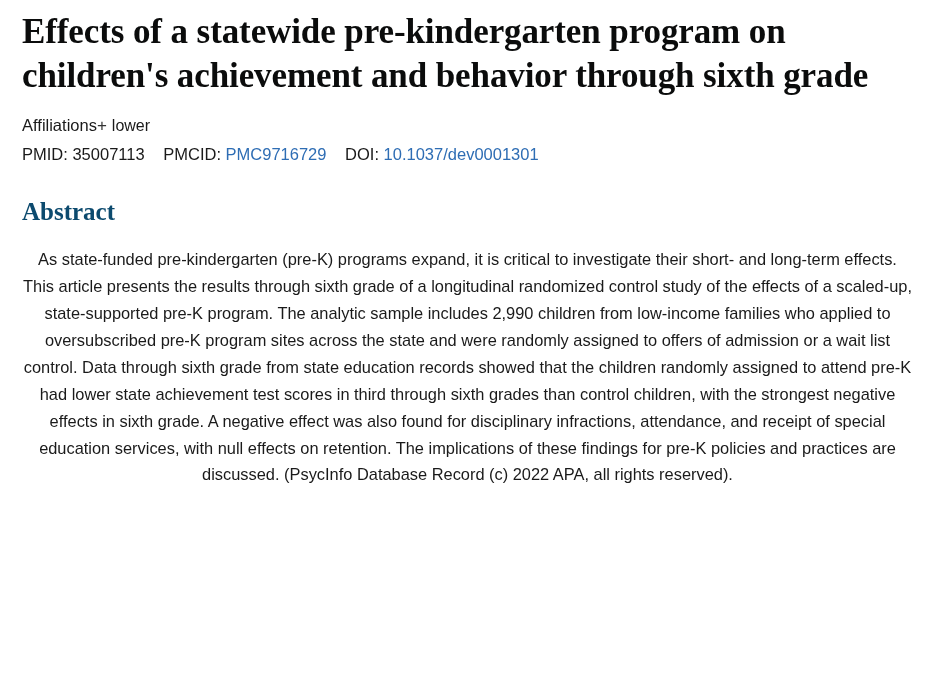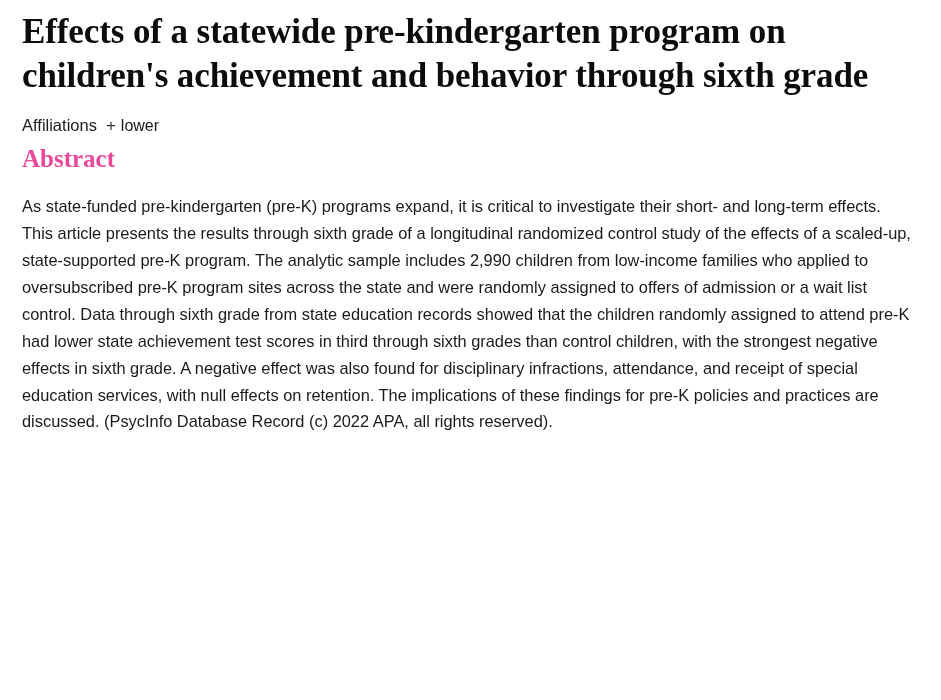--- a/index.html
+++ b/index.html
@@ -45,21 +45,20 @@
     color: #444;
     margin-left: 3px;
   }
   .sep { color: #1a1a1a; }
   .affil-row {
     font-size: 16.5px;
     color: #1a1a1a;
     margin-bottom: 10px;
     display: flex;
     align-items: center;
-    gap: 9px;
     margin-top: 16px;
   }
   .affil-label { color: #1a1a1a; }
   .expand-btn {
     display: inline-flex;
     align-items: center;
     gap: 5px;
     color: #1a1a1a;
     cursor: pointer;
     font-size: 16px;
@@ -77,45 +76,53 @@
   }
   .ids-row .gap { display: inline-block; width: 14px; }
   .link {
     color: #2e6db4;
     cursor: pointer;
   }
   h2.abstract-heading {
     font-family: "Liberation Serif", serif;
     font-size: 25px;
     font-weight: bold;
-    color: #ec4899;
+    color: #0c4a6e;
     margin: 0 0 20px 0;
   }
   .abstract-body {
     font-size: 16.4px;
     line-height: 1.64;
     color: #1a1a1a;
     max-width: 900px;
-    text-align: left;
+    text-align: center;
   }
 </style>
 </head>
 <body>
 
 <div class="page">
 
   <h1 class="title">Effects of a statewide pre-kindergarten program on children's achievement and behavior through sixth grade</h1>
 
 
   <div class="affil-row">
     <span class="affil-label">Affiliations</span>
     <span class="expand-btn">
       <span class="plus-icon">+</span>
       <span>lower</span>
     </span>
   </div>
 
+  <div class="ids-row">
+    <span>PMID:</span>
+    <span>35007113</span><span class="gap"></span>
+    <span>PMCID:</span>
+    <span class="link">PMC9716729</span><span class="gap"></span>
+    <span>DOI:</span>
+    <span class="link">10.1037/dev0001301</span>
+  </div>
 
   <h2 class="abstract-heading">Abstract</h2>
 
   <div class="abstract-body">As state-funded pre-kindergarten (pre-K) programs expand, it is critical to investigate their short- and long-term effects. This article presents the results through sixth grade of a longitudinal randomized control study of the effects of a scaled-up, state-supported pre-K program. The analytic sample includes 2,990 children from low-income families who applied to oversubscribed pre-K program sites across the state and were randomly assigned to offers of admission or a wait list control. Data through sixth grade from state education records showed that the children randomly assigned to attend pre-K had lower state achievement test scores in third through sixth grades than control children, with the strongest negative effects in sixth grade. A negative effect was also found for disciplinary infractions, attendance, and receipt of special education services, with null effects on retention. The implications of these findings for pre-K policies and practices are discussed. (PsycInfo Database Record (c) 2022 APA, all rights reserved).</div>
 
 </div>
 
 </body></html>

